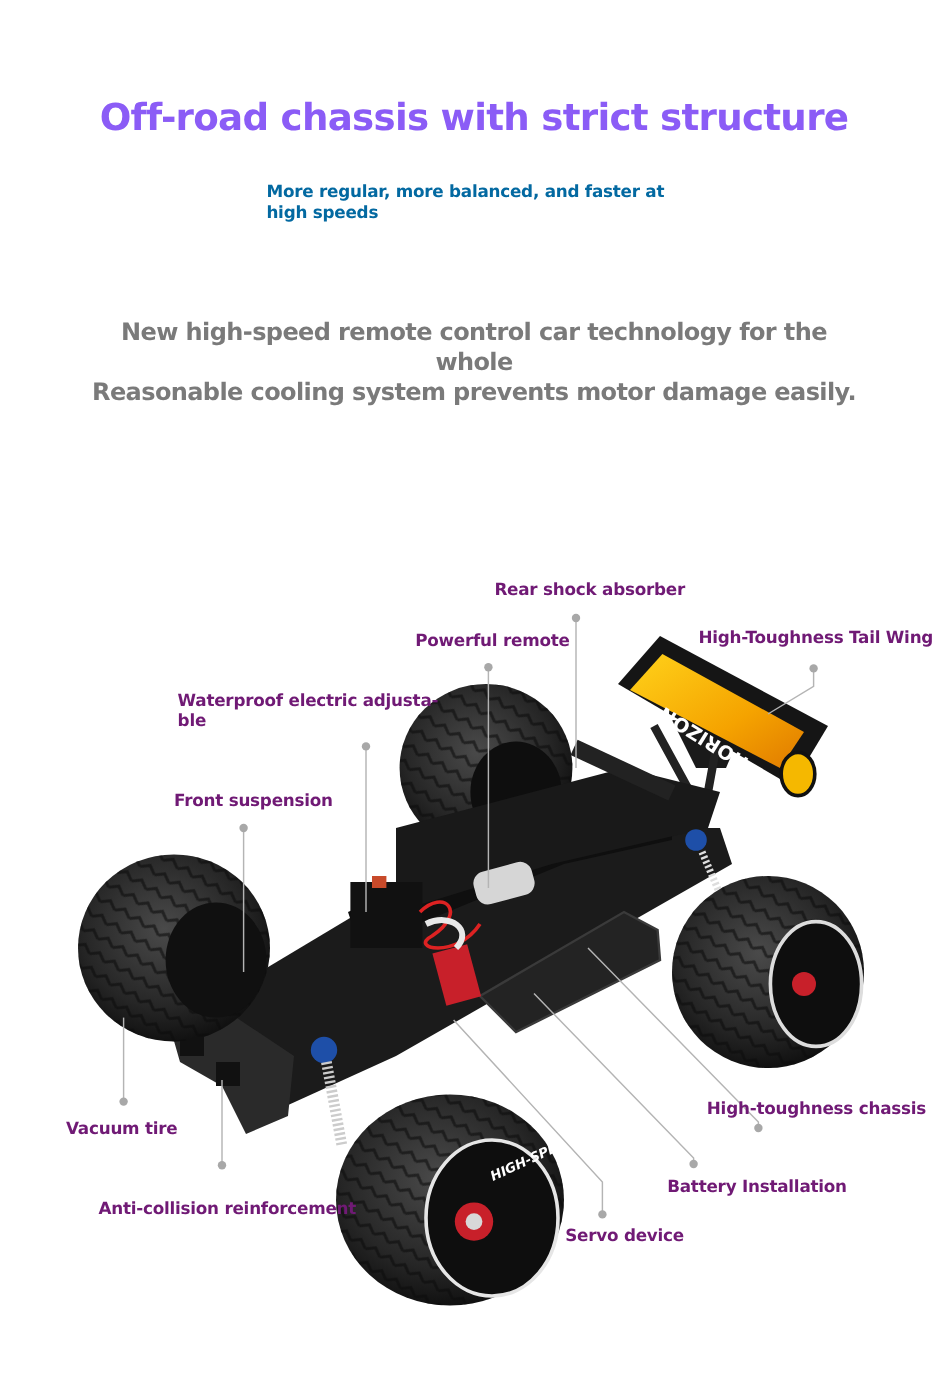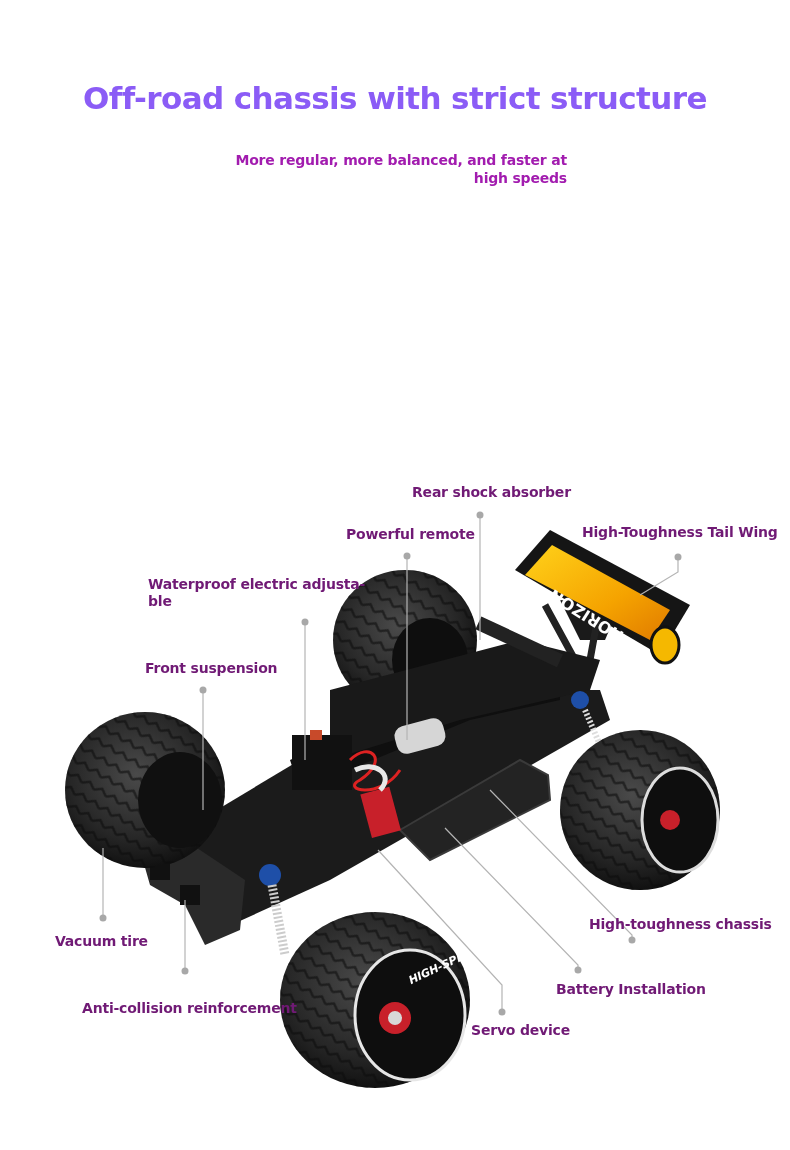--- a/index.html
+++ b/index.html
@@ -1,35 +1,37 @@
 <!DOCTYPE html>
 <html><head>
 <meta charset="utf-8">
 <style>
   html, body { margin:0; padding:0; }
   body { width:790px; height:1150px; background:#ffffff; position:relative; overflow:hidden;
          font-family:"DejaVu Sans", "Liberation Sans", sans-serif; }
   .title { position:absolute; left:0; width:790px; top:80px; text-align:center;
            font-size:31px; font-weight:bold; color:#8b5cf6; letter-spacing:-0.6px; }
-  .subtitle { position:absolute; left:207px; width:360px; top:151px; text-align:right;
-              font-size:14px; font-weight:bold; color:#a21caf; line-height:18px; letter-spacing:-0.2px; }
+  .subtitle { position:absolute; left:222px; width:360px; top:151px; text-align:left;
+              font-size:14px; font-weight:bold; color:#0369a1; line-height:18px; letter-spacing:-0.2px; }
   .desc { position:absolute; left:75px; width:640px; top:264px; text-align:center;
           font-size:20px; font-weight:bold; color:#7a7a7a; line-height:25px; letter-spacing:-0.5px; }
   .desc span { display:block; }
   .label { position:absolute; font-size:14px; font-weight:bold; color:#701a75; letter-spacing:-0.2px;
            line-height:17px; white-space:nowrap; }
   svg.scene { position:absolute; left:0; top:0; }
 </style>
 </head>
 <body>
 
 <div class="title">Off-road chassis with strict structure</div>
 <div class="subtitle">More regular, more balanced, and faster at high speeds</div>
 
 <div class="desc">
+  <span>New high-speed remote control car technology for the whole</span>
+  <span>Reasonable cooling system prevents motor damage easily.</span>
 </div>
 
 <svg class="scene" width="790" height="1150" viewBox="0 0 790 1150">
   <defs>
     <radialGradient id="tireG" cx="45%" cy="40%" r="60%">
       <stop offset="0%" stop-color="#4a4a4a"></stop>
       <stop offset="70%" stop-color="#262626"></stop>
       <stop offset="100%" stop-color="#111"></stop>
     </radialGradient>
     <linearGradient id="wingG" x1="0" y1="0" x2="1" y2="1">

